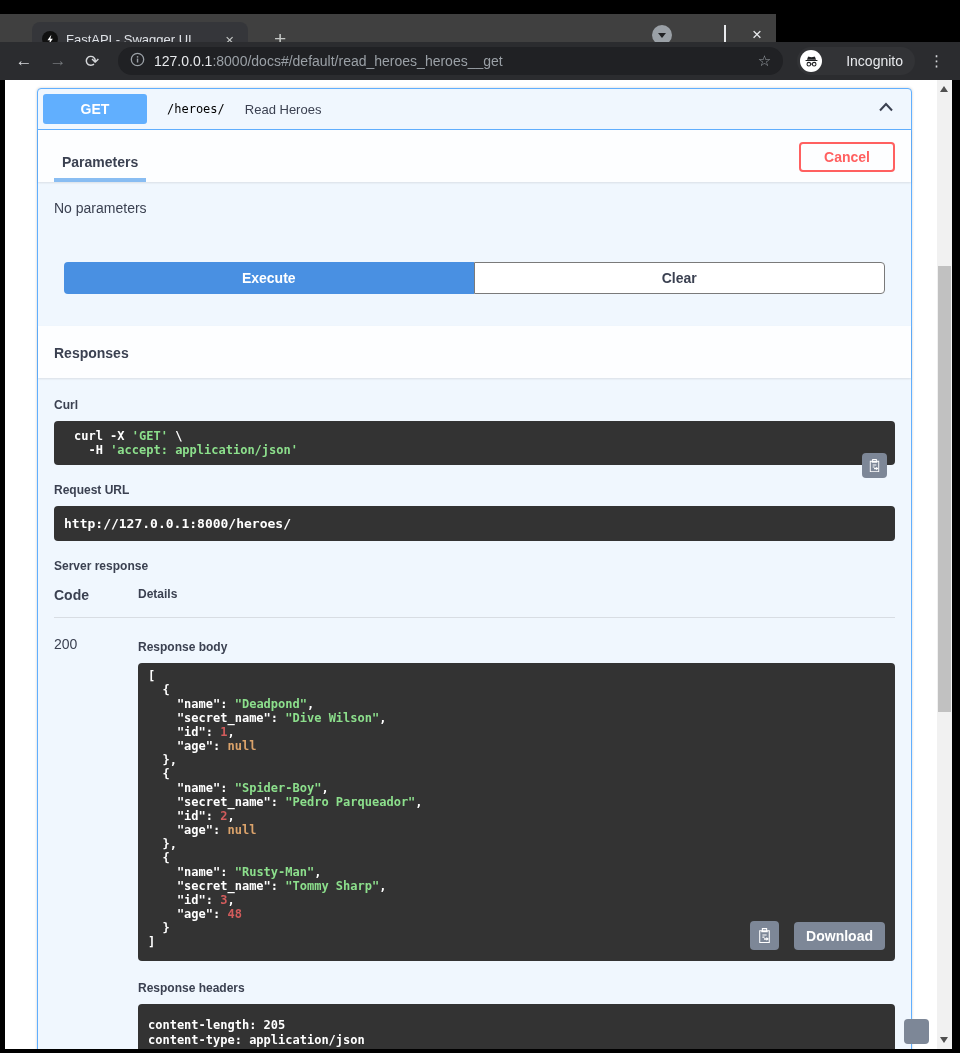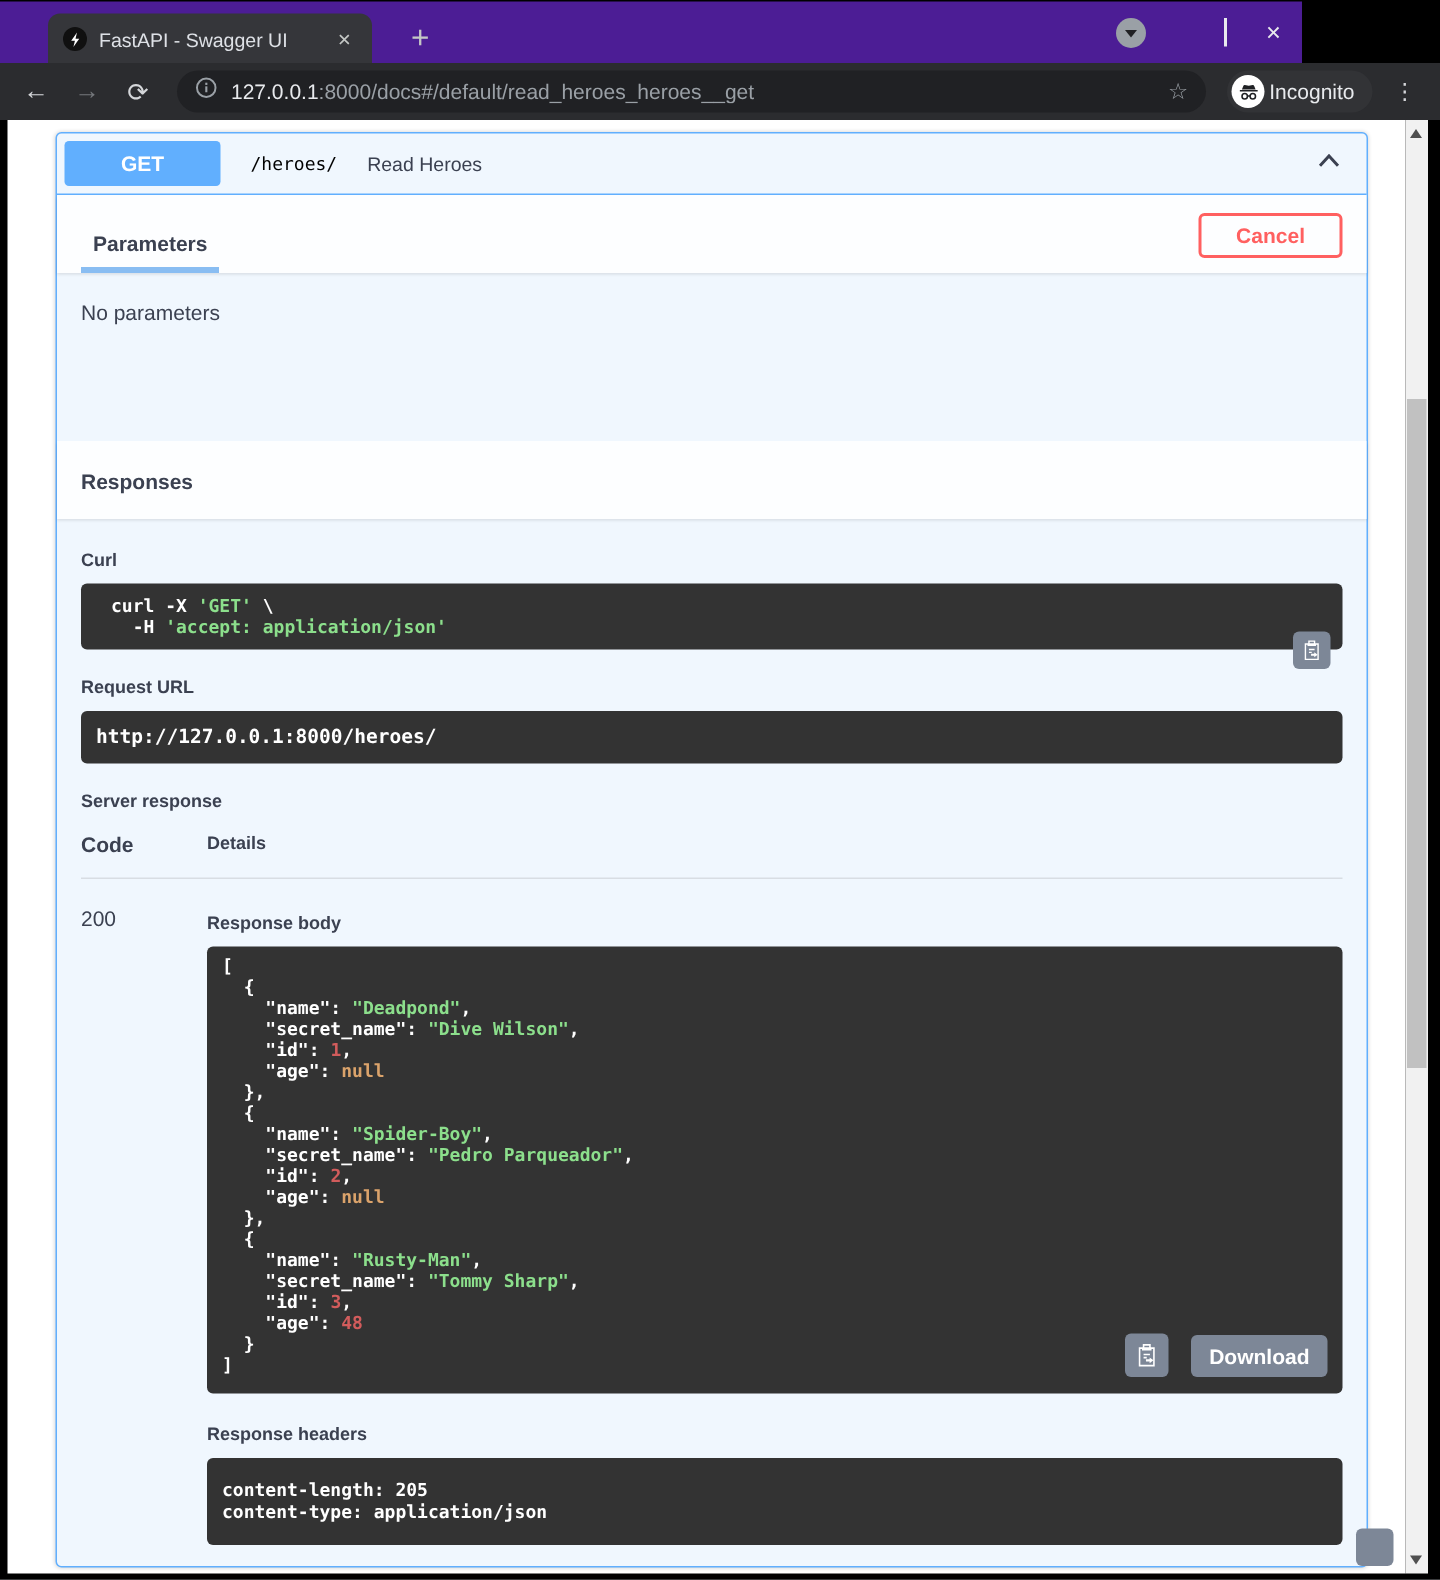--- a/index.html
+++ b/index.html
@@ -1,21 +1,21 @@
 <!DOCTYPE html>
 <html style="--method_blue: #61affe; --execute_blue: #4990e2; --cancel_red: #ff6060; --code_bg: #333333; --copy_gray: #7d8797; --string_green: #8cdf8c; --number_red: #d25c5c; --null_orange: #dba36b;"><head>
 <meta charset="utf-8">
 <style>
   * { margin:0; padding:0; box-sizing:border-box; }
   html,body { width:960px; height:1053px; overflow:hidden; background:#000;
               font-family:"Liberation Sans", sans-serif; }
 
   
-  .tabstrip { position:absolute; left:0; top:1px; width:868px; height:42px;
-              background:#4c1d95; display:flex; align-items:flex-end; }
+  .tabstrip { position:absolute; left:0; top:14px; width:776px; height:42px;
+              background:#404040; display:flex; align-items:flex-end; }
   .tab { margin-left:32px; width:216px; height:34px; background:#35363a;
          border-radius:8px 8px 0 0; display:flex; align-items:center;
          padding:0 10px; gap:8px; }
   .favicon { width:16px; height:16px; border-radius:50%; background:#101010;
              display:flex; align-items:center; justify-content:center; flex:none; }
   .tab-title { flex:1; color:#dee1e6; font-size:13px; white-space:nowrap;
                overflow:hidden; }
   .tab-close { color:#c4c7c5; font-size:15px; padding:0 4px; cursor:default; }
   .newtab { color:#c4c7c5; font-size:21px; margin-left:18px; height:34px;
             display:flex; align-items:center; padding:0 8px; }
@@ -35,21 +35,21 @@
   .nav-ic { font-size:17px; color:#d5d7da; width:24px; text-align:center; }
   .nav-ic.disabled { color:#74777b; }
   .omnibox { flex:1; height:28px; background:#202124; border-radius:14px;
              display:flex; align-items:center; padding:0 12px; gap:9px;
              margin:0 4px; }
   .url { font-size:14px; white-space:nowrap; overflow:hidden; flex:1; }
   .url .host { color:#e8eaed; }
   .url .rest { color:#9aa0a6; }
   .star { color:#9aa0a6; font-size:15px; }
   .incog-chip { height:28px; background:#323336; border-radius:14px;
-                display:flex; align-items:center; gap:3px; padding:3px 12px 3px 3px; }
+                display:flex; align-items:center; gap:24px; padding:3px 12px 3px 3px; }
   .incog-avatar { width:22px; height:22px; background:#fff; border-radius:50%;
                   display:flex; align-items:center; justify-content:center; }
   .incog-label { color:#e8eaed; font-size:14px; }
   .menu-dots { color:#d5d7da; font-size:15px; padding:0 4px; }
 
   
   .page { position:absolute; left:5px; top:80px; width:932px; height:969px;
           background:#fff; overflow:hidden; color:#3b4151; }
   .scrollbar { position:absolute; top:80px; right:8px; width:15px; height:969px;
                background:#f1f1f1; }
@@ -204,20 +204,24 @@
       </span>
     </div>
 
     <div class="section-header">
       <span class="tab-head active">Parameters</span>
       <button class="cancel-btn">Cancel</button>
     </div>
 
     <div class="params-body">
       <div class="no-params">No parameters</div>
+      <div class="exec-row">
+        <button class="execute-btn">Execute</button>
+        <button class="clear-btn">Clear</button>
+      </div>
     </div>
 
     <div class="section-header resp-header">
       <span class="resp-title">Responses</span>
     </div>
 
     <div class="responses-inner">
 
       <h4 class="blk-label">Curl</h4>
       <div class="code-block curl-block">

